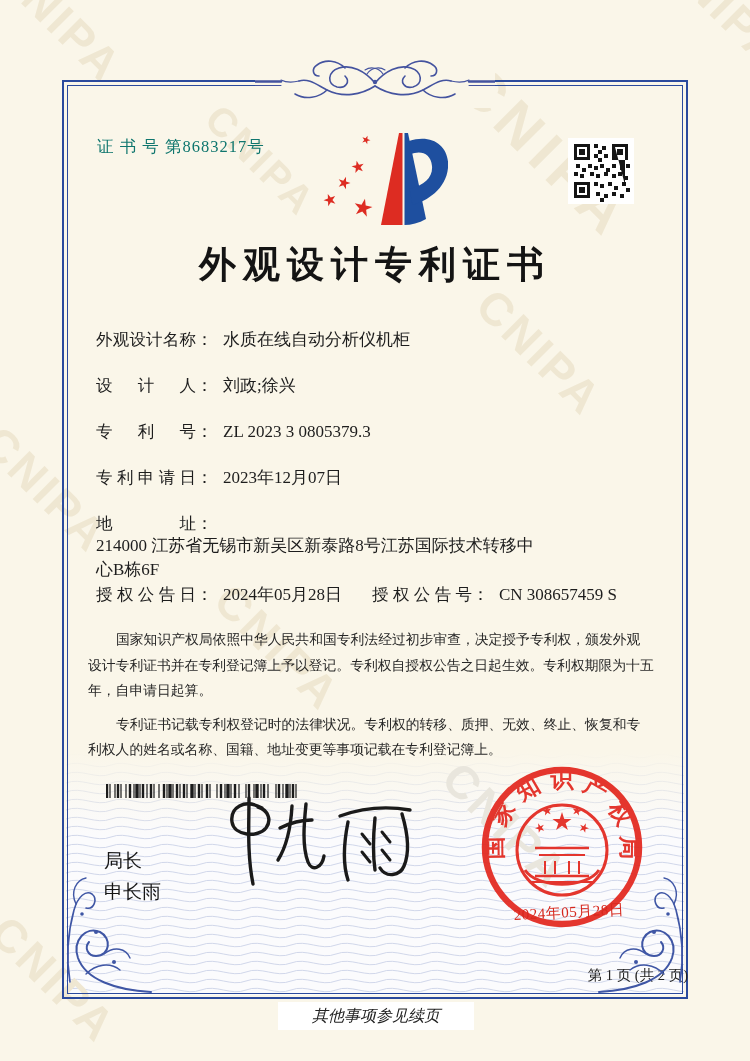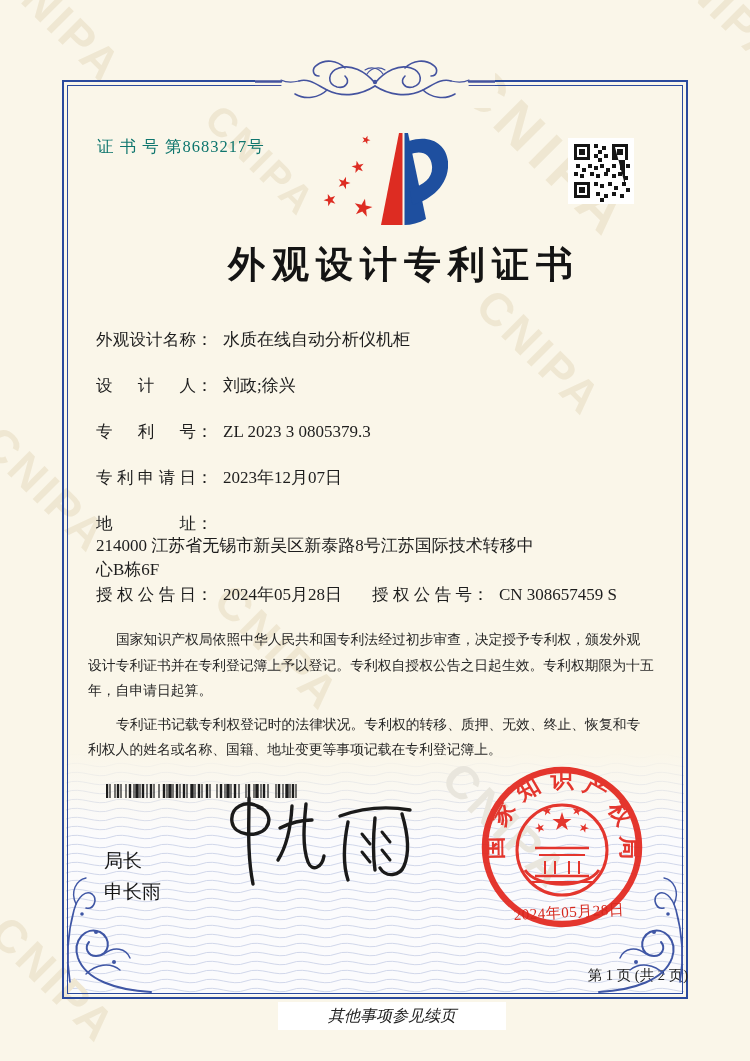--- a/index.html
+++ b/index.html
@@ -25,21 +25,21 @@
       border:1px solid #2b4a9d;}
 
   .orn{position:absolute;z-index:6;}
   .flourish{position:absolute;z-index:6;}
 
   
   .cert-no{position:absolute;left:97px;top:136px;z-index:5;font-size:16.5px;color:#0f766e;letter-spacing:1px;}
   .logo{position:absolute;left:318px;top:132px;z-index:5;}
   .qr{position:absolute;left:568px;top:138px;z-index:5;}
   .title{position:absolute;left:62px;top:240px;width:626px;z-index:5;text-align:center;
-      font-size:37px;font-weight:600;color:#141414;letter-spacing:7px;padding-left:29px;}
+      font-size:37px;font-weight:600;color:#141414;letter-spacing:7px;}
 
   .fields{position:absolute;left:96px;top:317px;width:575px;z-index:5;font-size:17px;color:#1d1d1d;margin-top:12px;}
   .frow{line-height:21px;margin-bottom:25px;position:relative;}
   .flabel{display:inline-block;width:100px;font-size:16.5px;text-align:justify;text-align-last:justify;vertical-align:top;}
   .fcolon{margin-right:10px;vertical-align:top;display:inline-block;}
   .fvalue{vertical-align:top;display:inline-block;}
   .frow.addr{margin-bottom:3px;}
   .frow.addr .fvalue{width:452px;line-height:23.5px;}
   .pair2{position:absolute;left:276px;top:0;white-space:nowrap;}
 
@@ -53,21 +53,21 @@
       font-family:"Liberation Sans","DejaVu Sans",sans-serif;font-size:19px;color:#151515;line-height:31px;}
   .signature{position:absolute;left:222px;top:792px;z-index:6;}
 
   .seal{position:absolute;left:477px;top:762px;z-index:7;}
   .seal-date{position:absolute;left:503px;top:903px;width:132px;z-index:8;text-align:center;
       font-size:15px;color:#d6281e;letter-spacing:.5px;transform:rotate(-3deg);
       font-family:"Liberation Serif","DejaVu Serif",serif;}
 
   .page-info{position:absolute;left:62px;top:966px;width:626px;z-index:5;text-align:right;
       font-size:14.5px;color:#222;}
-  .cont-box{position:absolute;left:278px;top:1002px;width:228px;height:28px;z-index:5;
+  .cont-box{position:absolute;left:278px;top:1002px;width:196px;height:28px;z-index:5;
       background:#ffffff;text-align:center;line-height:28px;font-size:16px;font-style:italic;color:#222;}
 </style>
 </head>
 <body>
 
 <div class="page">
 
   <span class="wm" style="left:-18px;top:-8px;">CNIPA</span>
   <span class="wm" style="left:192px;top:138px;font-size:40px;">CNIPA</span>
   <span class="wm" style="left:645px;top:-22px;">CNIPA</span>

